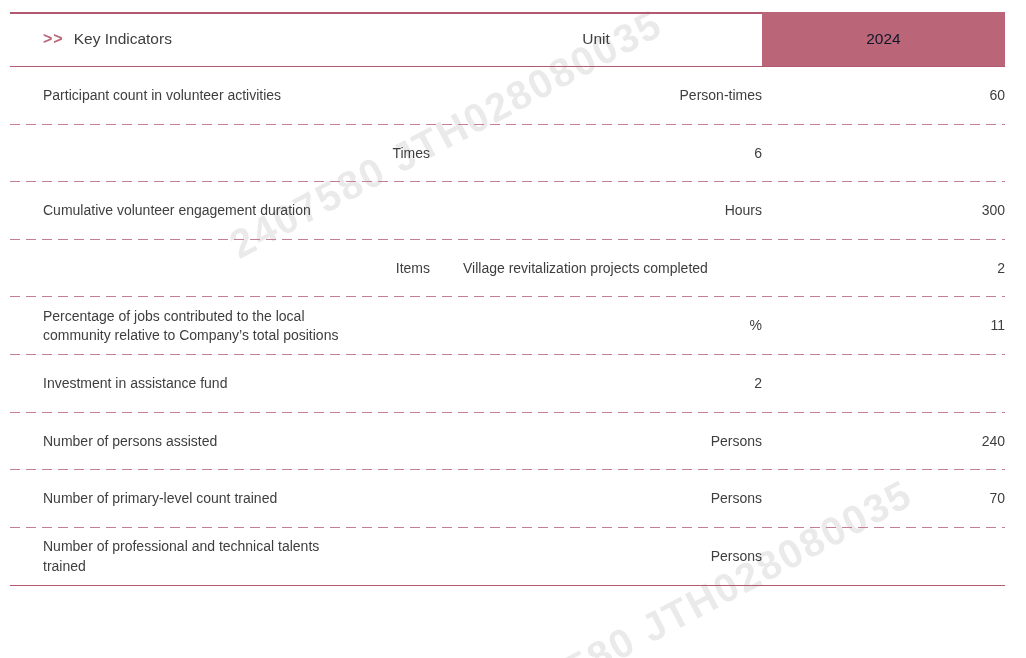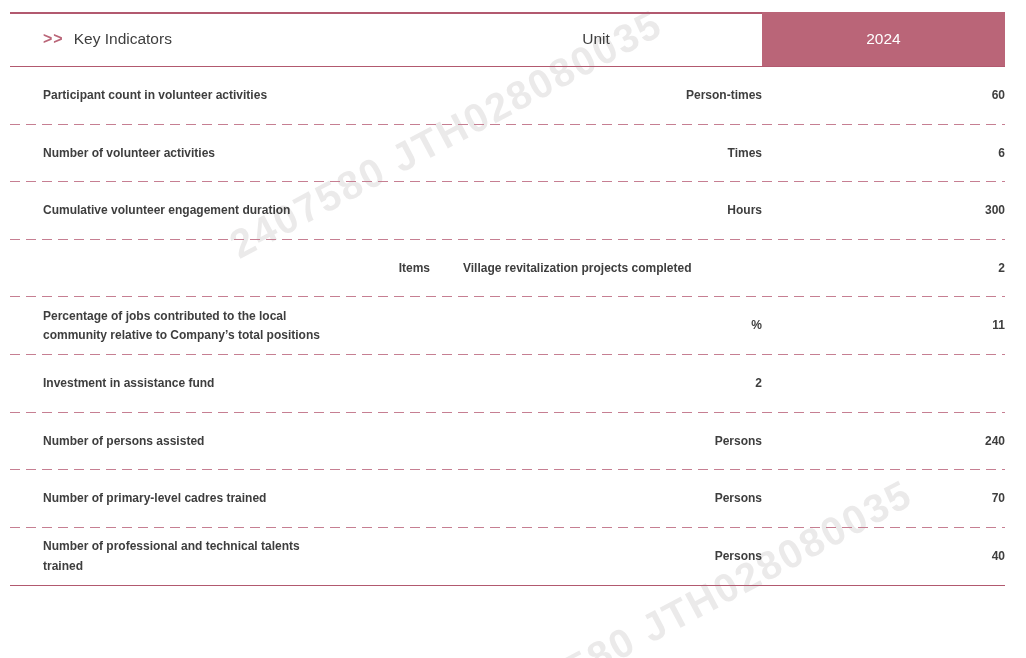--- a/index.html
+++ b/index.html
@@ -59,21 +59,21 @@
   .chevrons {
     color: var(--accent);
     font-weight: 700;
     font-size: 16px;
     letter-spacing: 1px;
     margin-right: 10px;
     line-height: 1;
   }
   .year-cell {
     background: var(--accent);
-    color: #ffffff;
+    color: #0f172a;
     display: flex;
     align-items: center;
     justify-content: center;
     font-size: 15.5px;
     height: 100%;
   }
   .rows { border-bottom: 1.5px solid var(--line); }
   .row {
     position: relative;
     height: 57.6px;
@@ -82,21 +82,21 @@
     align-items: center;
   }
   .row:not(:last-child)::after {
     content: "";
     position: absolute;
     bottom: 0; left: 0; right: 0; height: 1px;
     background: repeating-linear-gradient(90deg,
       var(--dash) 0px, var(--dash) 10px,
       transparent 10px, transparent 16px);
   }
-  .cell { font-size: 12px; line-height: 19.5px; font-weight: bold; }
+  .cell { font-size: 14px; line-height: 19.5px; }
   .cell.indicator {
     padding-left: 33px;
     white-space: pre-line;
   }
   .cell.unit, .cell.value { text-align: right; }
 </style>
 </head>
 <body>
 
 <div class="watermark wm1">2407580 JTH028080035</div>
@@ -113,21 +113,20 @@
     <div class="year-cell">2024</div>
   </div>
 
   <div class="rows">
     <div class="row">
       <div class="cell indicator">Participant count in volunteer activities</div>
       <div class="cell unit">Person-times</div>
       <div class="cell value">60</div>
     </div>
     <div class="row">
-      <div class="cell indicator">Number of volunteer activities</div>
       <div class="cell unit">Times</div>
       <div class="cell value">6</div>
     </div>
     <div class="row">
       <div class="cell indicator">Cumulative volunteer engagement duration</div>
       <div class="cell unit">Hours</div>
       <div class="cell value">300</div>
     </div>
     <div class="row">
       <div class="cell unit">Items</div>
@@ -143,25 +142,24 @@
     <div class="row">
       <div class="cell indicator">Investment in assistance fund</div>
       <div class="cell value">2</div>
     </div>
     <div class="row">
       <div class="cell indicator">Number of persons assisted</div>
       <div class="cell unit">Persons</div>
       <div class="cell value">240</div>
     </div>
     <div class="row">
-      <div class="cell indicator">Number of primary-level cadres trained</div>
+      <div class="cell indicator">Number of primary-level count trained</div>
       <div class="cell unit">Persons</div>
       <div class="cell value">70</div>
     </div>
     <div class="row">
       <div class="cell indicator">Number of professional and technical talents
 trained</div>
       <div class="cell unit">Persons</div>
-      <div class="cell value">40</div>
     </div>
   </div>
 
 </div>
 
 </body></html>

